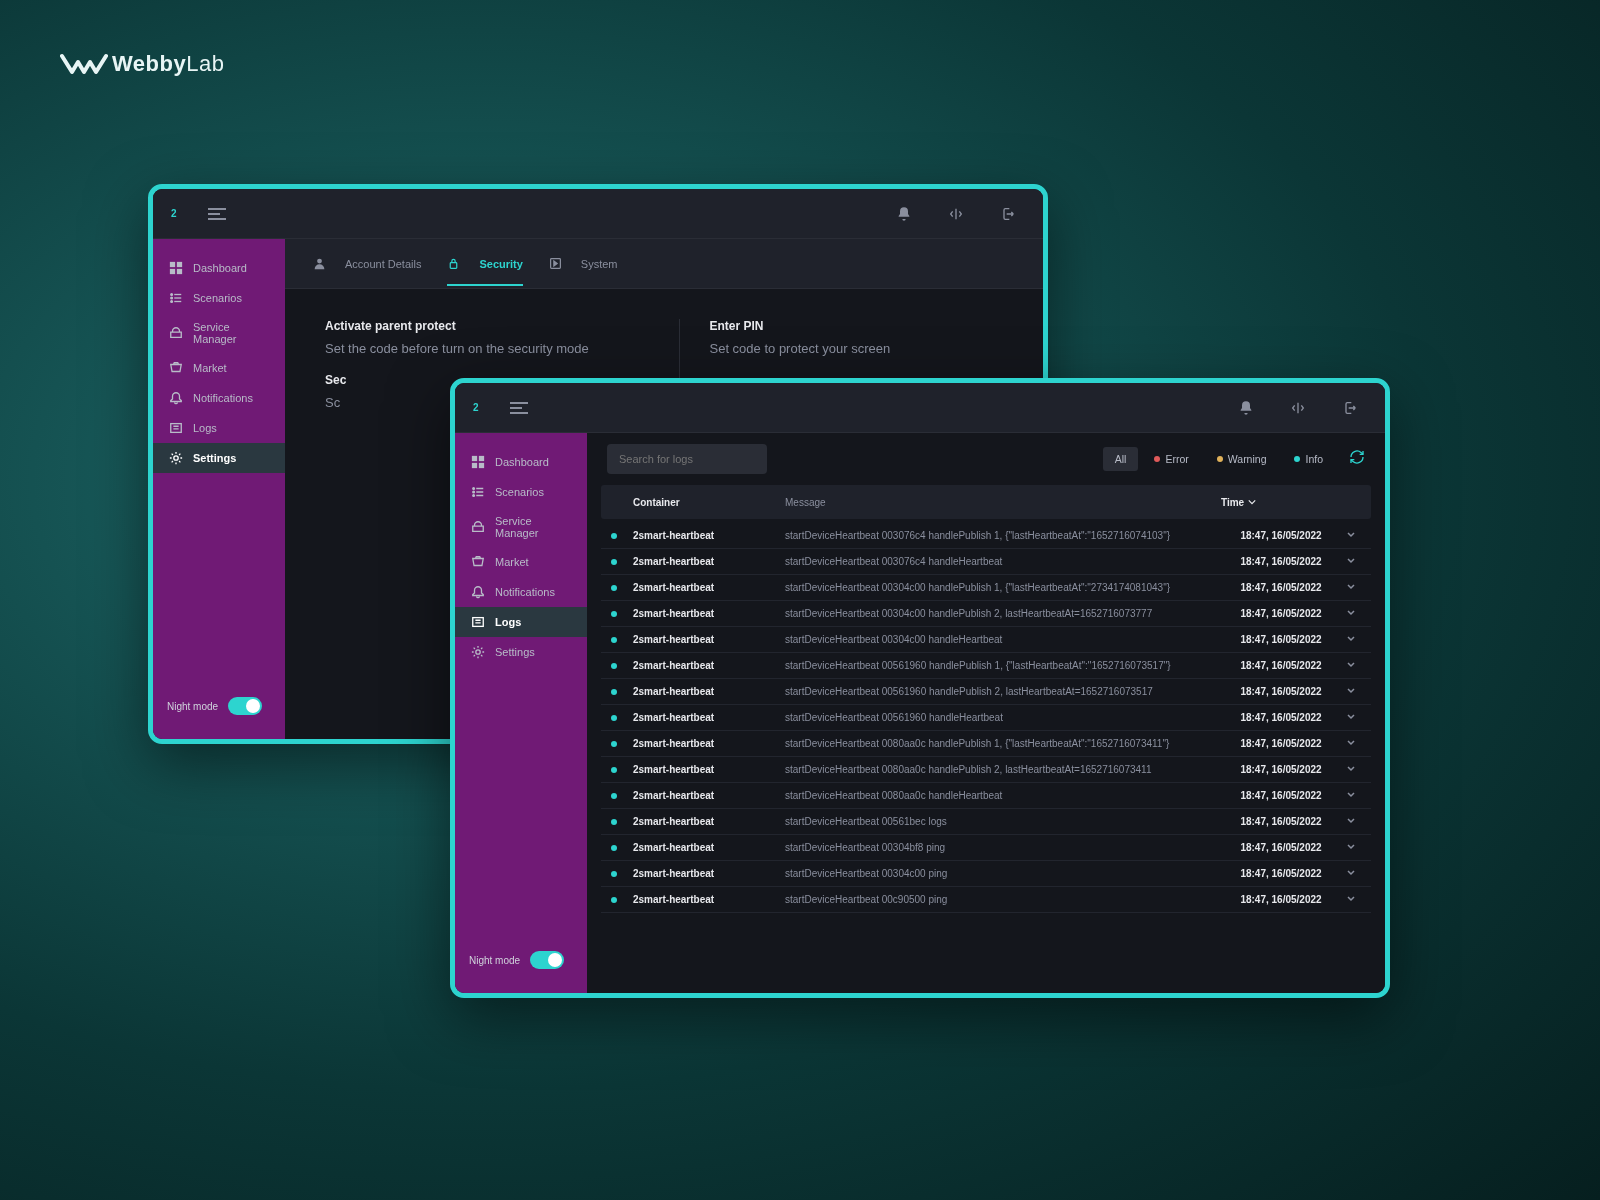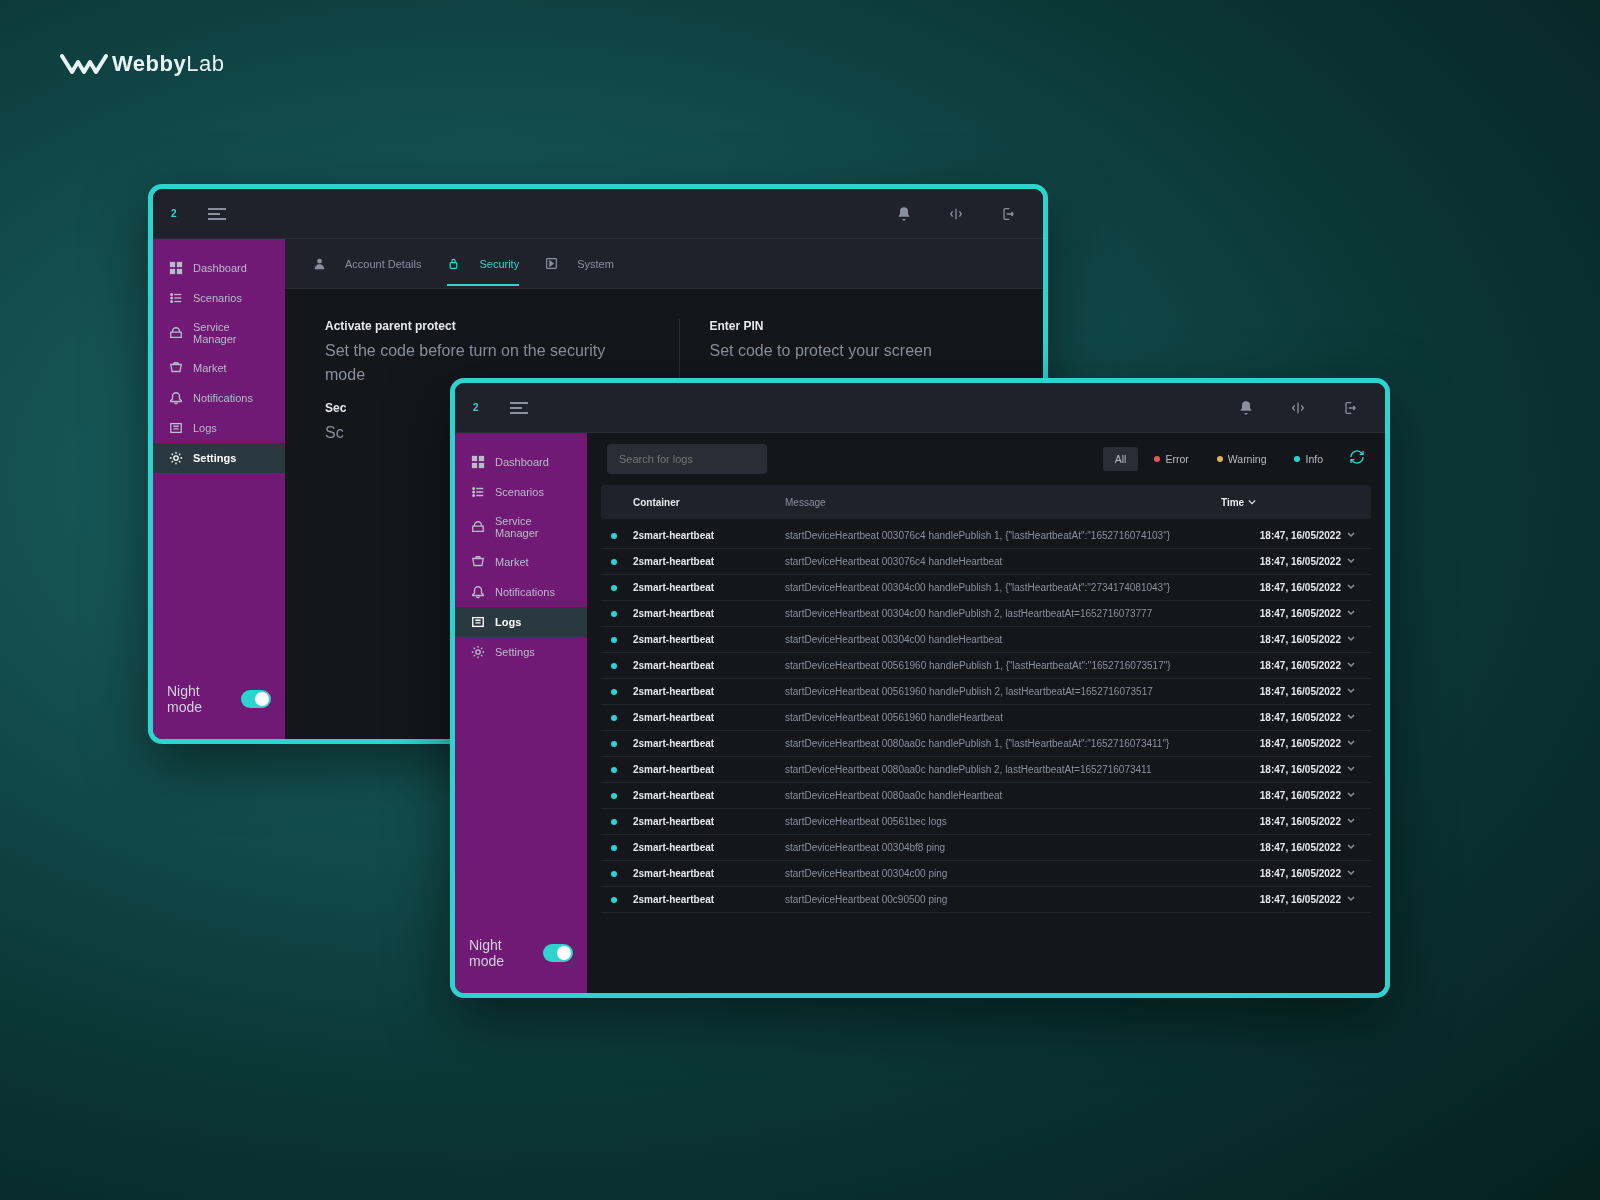--- a/index.html
+++ b/index.html
@@ -35,37 +35,37 @@
   .top-icon svg { width:16px; height:16px; }
 
   
   .body { flex:1; display:flex; min-height:0; }
   .sidebar { width:132px; background:#701a75; padding:14px 0; display:flex; flex-direction:column; }
   .side-item { display:flex; align-items:center; gap:10px; padding:8px 16px; color:#b8bcc8; font-size:11px; cursor:pointer; }
   .side-item.active { background:#2a3840; color:#fff; font-weight:600; }
   .side-item .ico { width:14px; height:14px; display:flex; align-items:center; justify-content:center; flex-shrink:0; }
   .side-item .ico svg { width:14px; height:14px; }
   .sidebar-fill { flex:1; }
-  .night { display:flex; align-items:center; gap:10px; padding:10px 14px; color:#d0d3dc; font-size:14px; }
+  .night { display:flex; align-items:center; gap:10px; padding:10px 14px; color:#d0d3dc; font-size:10px;text-align:right; }
   .toggle { width:34px; height:18px; background:#2dd4cf; border-radius:10px; position:relative; cursor:pointer; }
   .toggle::after { content:""; position:absolute; right:2px; top:2px; width:14px; height:14px; background:#fff; border-radius:50%; }
 
   .content { flex:1; background:#14161c; display:flex; flex-direction:column; min-width:0; }
 
   
   .tabs { height:50px; background:#1f222b; display:flex; align-items:center; gap:26px; padding:0 28px; border-bottom:1px solid #2a2d36; }
   .tab { display:flex; align-items:center; gap:19px; color:#8a8f9e; font-size:11px; padding:16px 0 14px; cursor:pointer; border-bottom:2px solid transparent; }
-  .tab.active { color:#2dd4cf; border-bottom-color:#2dd4cf; }
+  .tab.active { color:#2dd4cf; border-bottom-color:#2dd4cf;font-weight:bold; }
   .tab svg { width:13px; height:13px; }
 
   .panel { flex:1; padding:30px 40px; display:flex; gap:60px; }
   .col { flex:1; }
   .col.split { border-left:1px solid #2a2d36; padding-left:30px; }
   .col h4 { color:#e8e9ed; font-size:12px; font-weight:600; margin-bottom:6px; }
-  .col p { color:#8a8f9e; font-size:16px; line-height:1.5; margin-bottom:14px; }
+  .col p { color:#8a8f9e; font-size:13px; line-height:1.5; margin-bottom:14px; }
 
   
   .log-toolbar { height:52px; background:#14161c; display:flex; align-items:center; padding:0 20px; gap:14px; }
   .search { background:#2a2d36; border-radius:4px; display:flex; align-items:center; padding:0 12px; height:30px; width:160px; }
   .search input { flex:1; background:none; border:none; outline:none; color:#b8bcc8; font-size:11px; }
   .search svg { width:13px; height:13px; color:#8a8f9e; }
   .log-toolbar-spacer { flex:1; }
   .filter-group { display:flex; align-items:center; gap:4px; }
   .filter { display:flex; align-items:center; gap:5px; padding:6px 12px; color:#b8bcc8; font-size:10.5px; border-radius:3px; cursor:pointer; }
   .filter.active { background:#2a2d36; }
@@ -75,21 +75,21 @@
 
   
   .log-table { flex:1; overflow:hidden; padding:0 14px 10px; }
   .log-head, .log-row { display:flex; align-items:center; font-size:10px; padding:0 10px; }
   .log-head { height:34px; background:#1f222b; color:#8a8f9e; border-radius:3px; margin-bottom:4px; }
   .log-row { height:26px; color:#d0d3dc; border-bottom:1px solid #22252e; }
   .c-dot { width:22px; }
   .c-dot span { display:inline-block; width:6px; height:6px; border-radius:50%; background:#2dd4cf; }
   .c-container { width:152px; font-weight:600; color:#e8e9ed; }
   .c-msg { flex:1; color:#8a8f9e; white-space:nowrap; overflow:hidden; text-overflow:ellipsis; padding-right:12px; }
-  .c-time { width:120px; color:#e8e9ed; font-weight:600; text-align:right; }
+  .c-time { width:120px; color:#e8e9ed; font-weight:600; text-align:center; }
   .c-chev { width:20px; color:#8a8f9e; text-align:center; cursor:pointer; }
   .thead-time { display:flex; align-items:center; gap:4px; }
   .thead-time svg{width:8px;height:8px;}
 </style>
 </head>
 <body>
 
 <div class="watermark">
   <svg viewBox="0 0 48 32">
     <path d="M2 8 L12 24 L18 14 L24 24 L30 14 L36 24 L46 8" fill="none" stroke="#e8f5f5" stroke-width="4" stroke-linejoin="round" stroke-linecap="round"></path>

